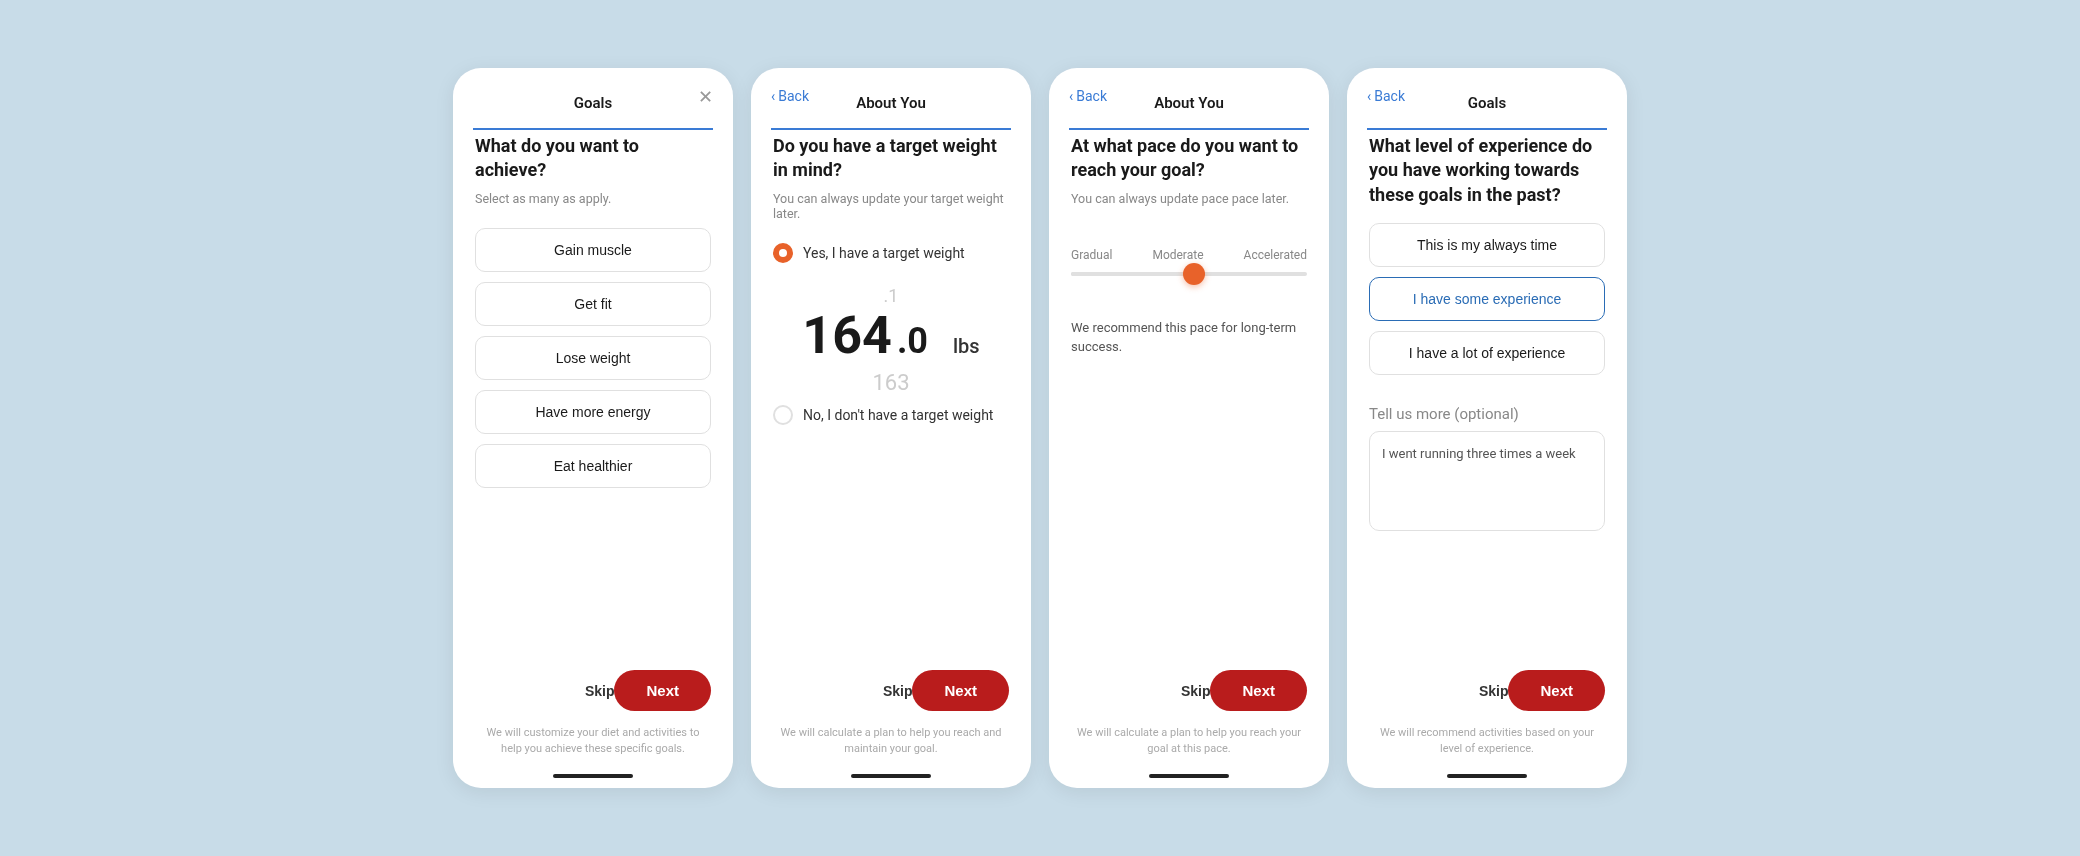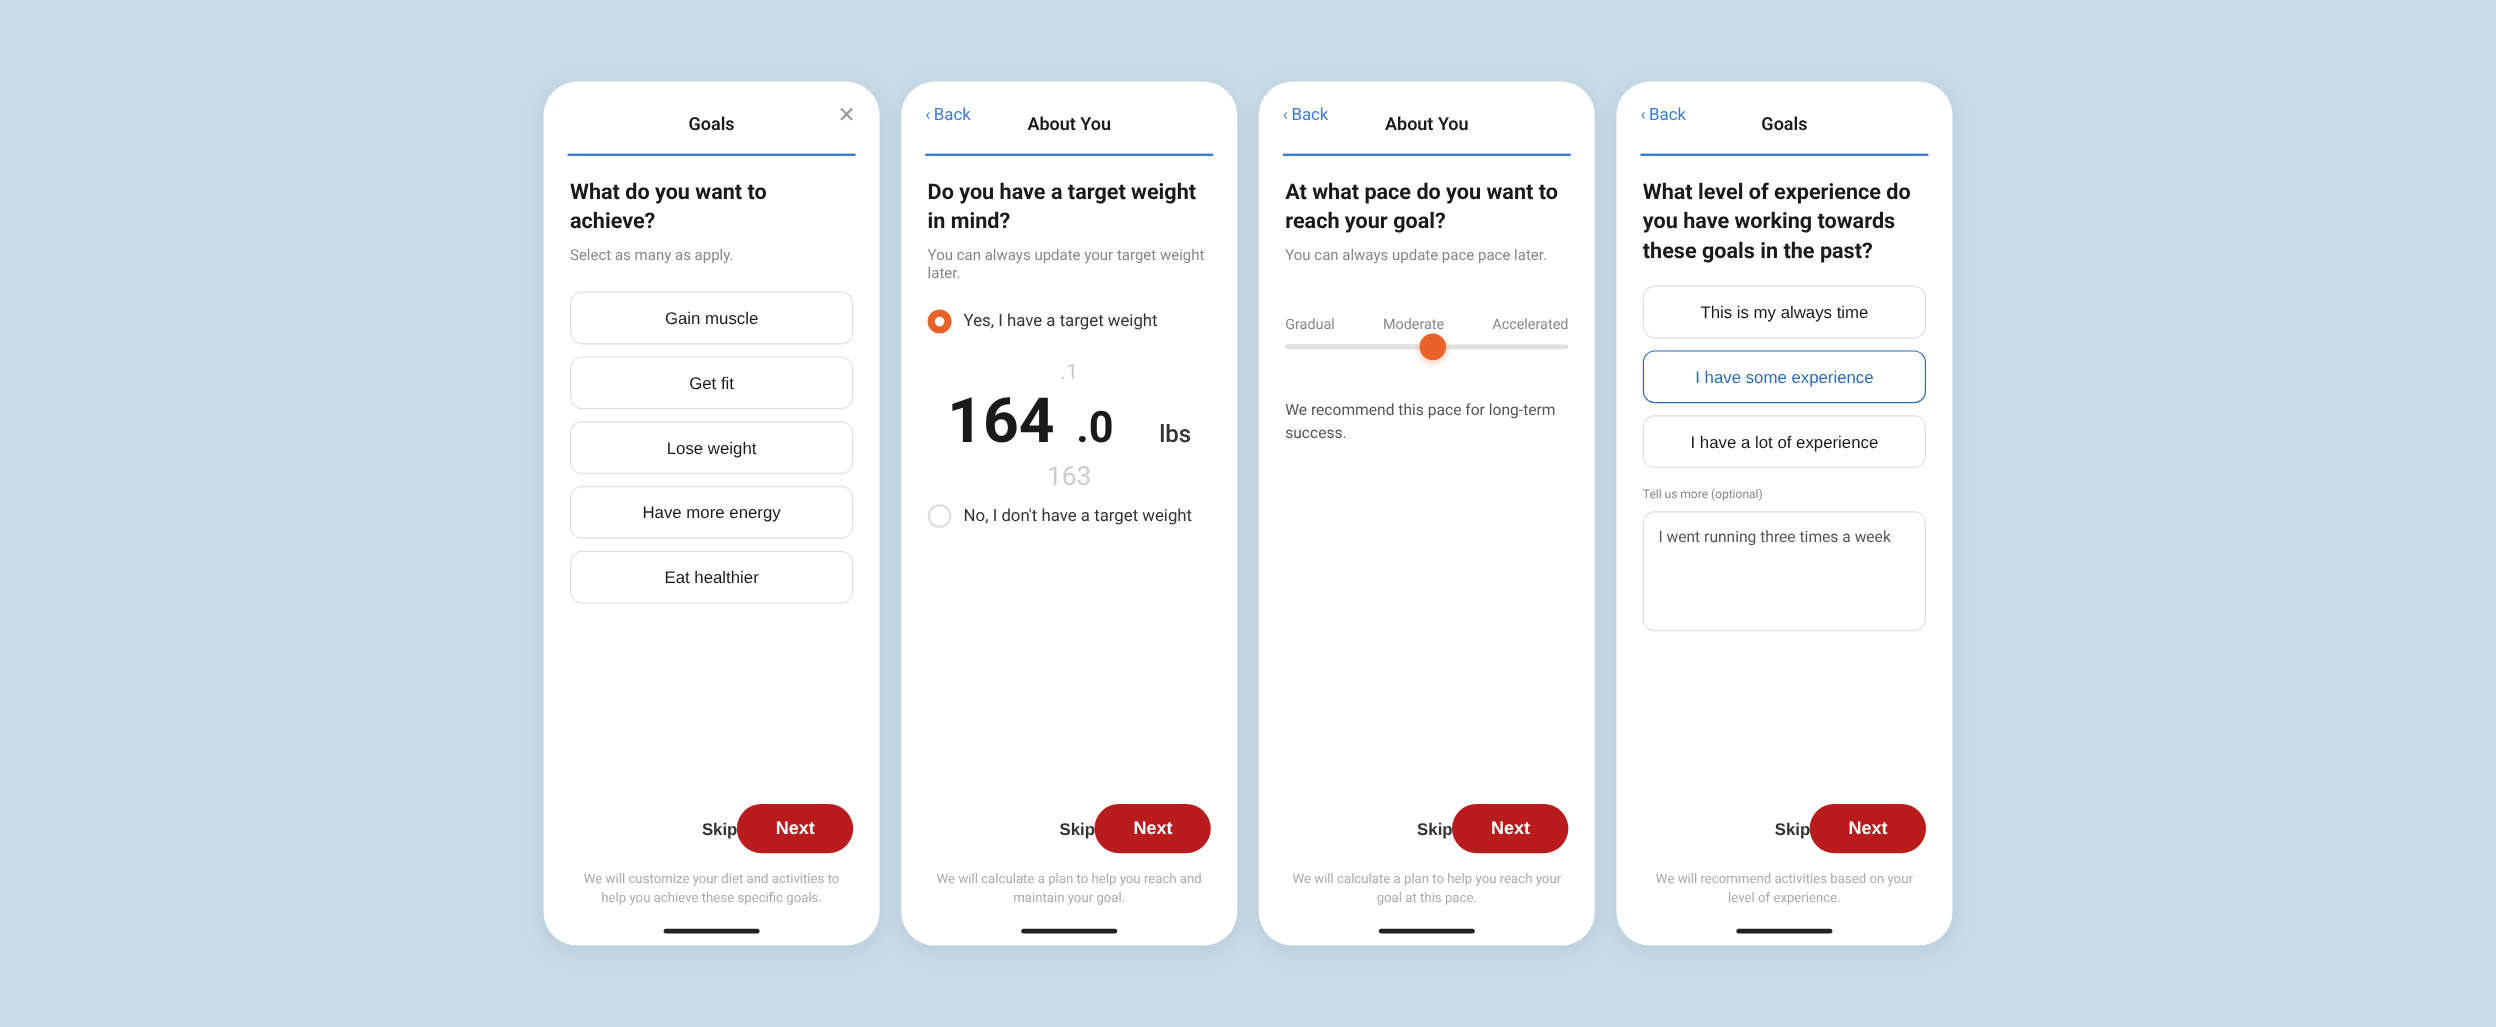--- a/index.html
+++ b/index.html
@@ -61,21 +61,21 @@
       color: #3a7bd5;
       font-size: 14px;
       cursor: pointer;
     }
     .header-underline {
       height: 2px;
       background: #3a7bd5;
       margin: 10px 20px 0 20px;
     }
     .screen-body {
-      padding: 19px 22px 0 22px;
+      padding: 4px 22px 0 22px;
       flex: 1;
       display: flex;
       flex-direction: column;
     }
     .screen-question {
       font-size: 18px;
       font-weight: 700;
       color: #1a1a1a;
       line-height: 1.35;
       margin-bottom: 8px;
@@ -178,21 +178,21 @@
       margin: 10px 0;
     }
     .weight-small-above {
       font-size: 18px;
       color: #ccc;
       margin-bottom: 4px;
     }
     .weight-main {
       display: flex;
       align-items: baseline;
-      gap: 18px;
+      gap: 5px;
     }
     .weight-number {
       font-size: 52px;
       font-weight: 700;
       color: #1a1a1a;
       line-height: 1;
     }
     .weight-decimal {
       font-size: 36px;
       font-weight: 700;
@@ -245,24 +245,24 @@
       box-shadow: 0 2px 6px rgba(232,98,42,0.4);
     }
     .pace-recommend {
       font-size: 13px;
       color: #555;
       margin-top: 22px;
       line-height: 1.5;
     }
     
     .tell-more-label {
-      font-size: 10px;
+      font-size: 15px;
       color: #888;
       margin-bottom: 8px;
-      margin-top: 7px;
+      margin-top: 20px;
     }
     .tell-more-textarea {
       width: 100%;
       border: 1.5px solid #e0e0e0;
       border-radius: 10px;
       padding: 12px;
       font-size: 13px;
       color: #555;
       resize: none;
       height: 100px;

